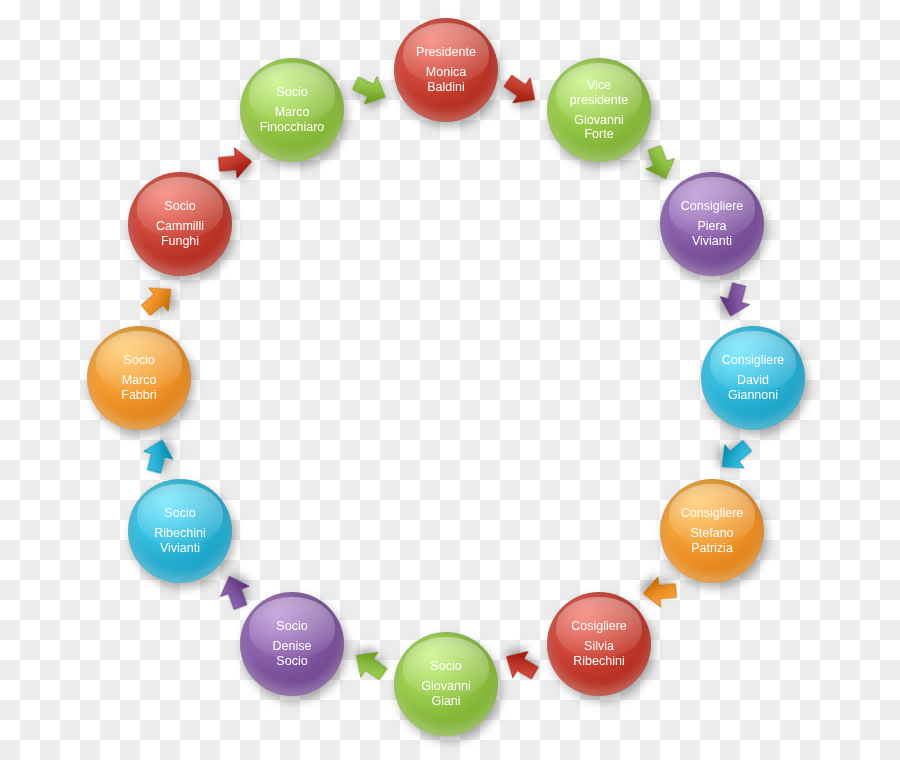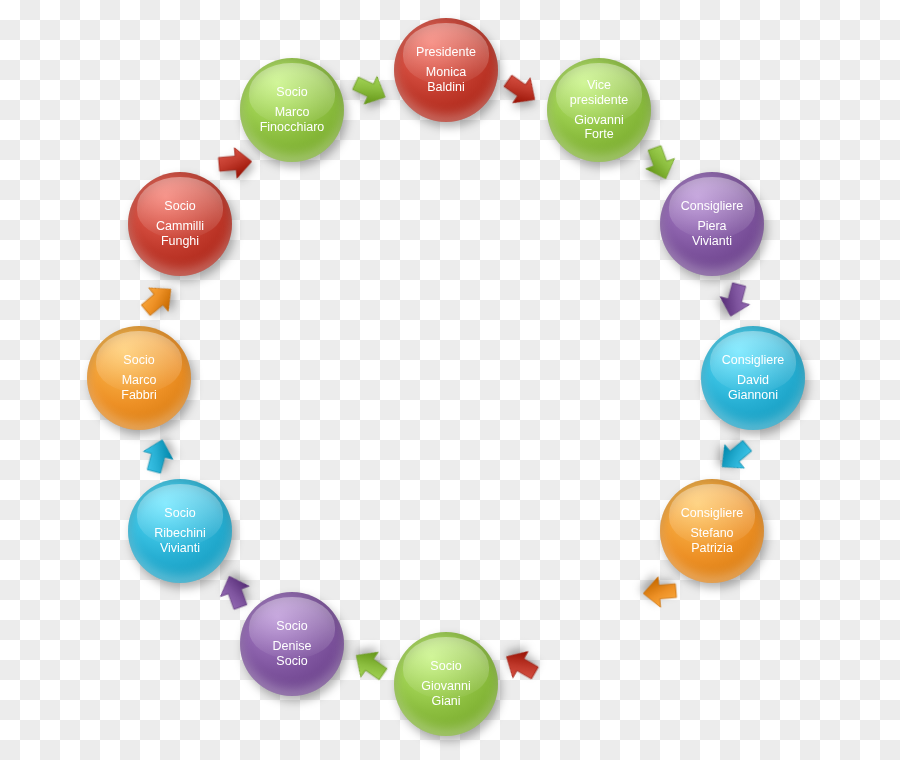--- a/index.html
+++ b/index.html
@@ -261,20 +261,27 @@
       <div class="person">David
 Giannoni</div>
     </div>
     <div class="node" style="left: 660px; top: 479px; background: radial-gradient(circle at 36% 24%, rgb(255, 196, 89) 0%, rgb(237, 144, 37) 52%, rgb(203, 110, 3) 100%);">
       <div class="rim"></div>
       <div class="sheen"></div>
       <div class="role">Consigliere</div>
       <div class="person">Stefano
 Patrizia</div>
     </div>
+    <div class="node" style="left: 547px; top: 592px; background: radial-gradient(circle at 36% 24%, rgb(244, 109, 95) 0%, rgb(192, 57, 43) 52%, rgb(158, 23, 9) 100%);">
+      <div class="rim"></div>
+      <div class="sheen"></div>
+      <div class="role">Cosigliere</div>
+      <div class="person">Silvia
+Ribechini</div>
+    </div>
     <div class="node" style="left: 394px; top: 632px; background: radial-gradient(circle at 36% 24%, rgb(192, 242, 115) 0%, rgb(140, 190, 63) 52%, rgb(106, 156, 29) 100%);">
       <div class="rim"></div>
       <div class="sheen"></div>
       <div class="role">Socio</div>
       <div class="person">Giovanni
 Giani</div>
     </div>
     <div class="node" style="left: 240px; top: 592px; background: radial-gradient(circle at 36% 24%, rgb(178, 136, 210) 0%, rgb(126, 84, 158) 52%, rgb(92, 50, 124) 100%);">
       <div class="rim"></div>
       <div class="sheen"></div>

